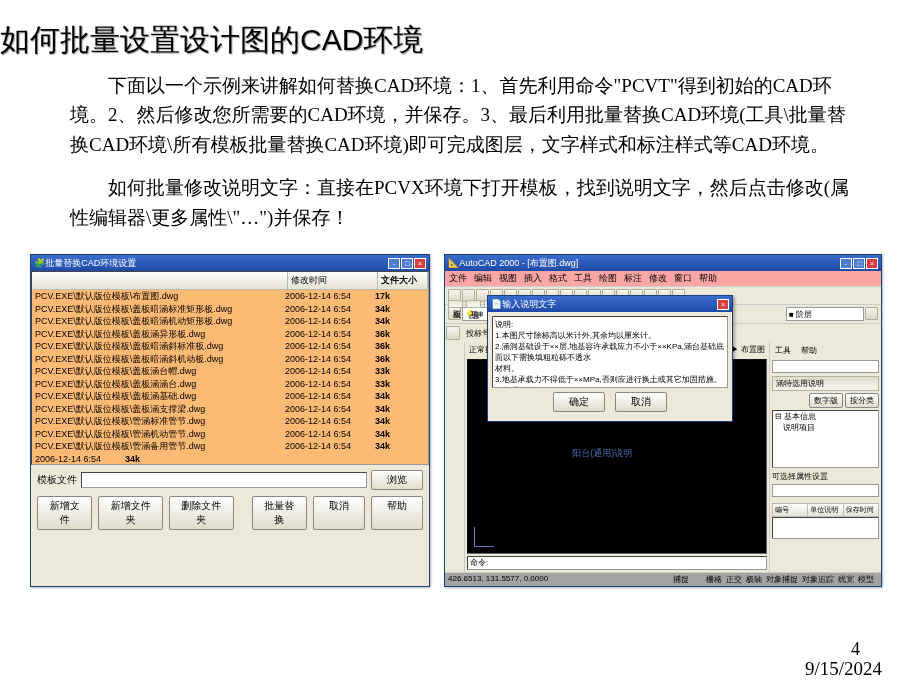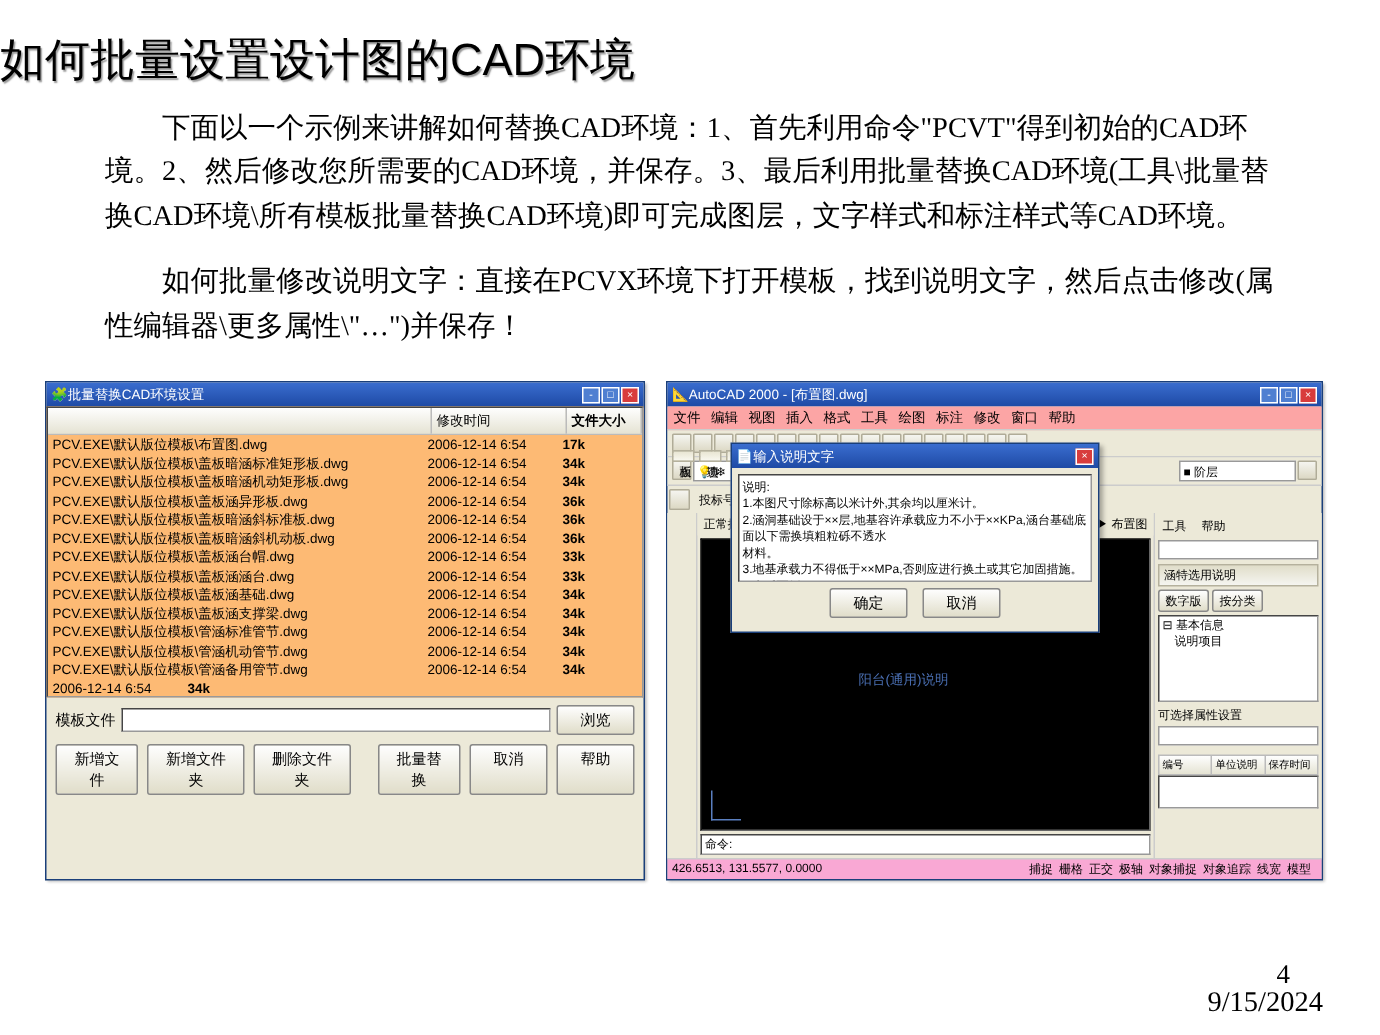--- a/index.html
+++ b/index.html
@@ -98,21 +98,21 @@
     .cad-canvas-txt{color:#4a6fb3; font-size:9px; position:absolute; top:45%; left:35%;}
     .ucs{position:absolute; bottom:6px; left:6px; width:26px; height:26px;}
     .ucs::before{content:""; position:absolute; left:0; bottom:0; width:1px; height:20px; background:#5a7fc0;}
     .ucs::after{content:""; position:absolute; left:0; bottom:0; width:20px; height:1px; background:#5a7fc0;}
     .cmdline{height:14px; background:#fff; border:1px inset #999; margin:0 2px 2px; font-size:8px; padding:0 2px; line-height:12px;}
     .cad-right{width:112px; background:#ece9d8; border-left:1px solid #ccc; padding:2px; font-size:8px;}
     .panel-hdr{background:linear-gradient(#e0ddc9,#f5f5f0); border:1px solid #b5b19d; padding:1px 3px; margin-bottom:2px;}
     .panel-list{background:#fff; border:1px inset #999; height:58px; overflow:hidden; font-size:8px;}
     .panel-list div{padding:0 2px; line-height:11px;}
     .panel-list .sel{background:#d946ef; color:#fff;margin-top:37px;}
-    .statusbar{background:#f9a8d4; border-top:1px solid #ccc; font-size:8px; padding:1px 3px; display:flex; gap:6px;}
+    .statusbar{background:#a3a3a3; border-top:1px solid #ccc; font-size:8px; padding:1px 3px; display:flex; gap:6px;}
     .statusbar .coord{flex:0 0 auto; margin-right:auto;}
     .statusbar span{white-space:nowrap;}
     
     .float-dlg{
       position:absolute; left:42px; top:40px; width:246px;
       border:1px solid #1a3f7a; background:#ece9d8; z-index:5;
       box-shadow:2px 2px 3px rgba(0,0,0,.3);
     }
     .float-dlg .dlg-body{padding:4px; font-size:8px;}
     .float-dlg .txt{background:#fff; border:1px inset #999; padding:2px; height:72px; line-height:11px; overflow:hidden;}
@@ -326,21 +326,21 @@
         </div>
         <div class="cmdline">命令:</div>
       </div>
       <div class="cad-right">
         <div style="display:flex; gap:10px; padding:1px 3px;">
           <span>工具</span>
           <span>帮助</span>
         </div>
         <div class="tb-combo" style="height:13px; margin:3px 0"></div>
         <div class="panel-hdr">涵特选用说明</div>
-        <div style="display:flex; gap:2px; margin:2px 0;">
+        <div style="display:flex; gap:2px; margin:2px 0;justify-content:flex-end;">
           <div class="btn" style="min-width:0;padding:1px 4px;font-size:8px">数字版</div>
           <div class="btn" style="min-width:0;padding:1px 4px;font-size:8px">按分类</div>
         </div>
         <div class="panel-list">
           <div>⊟ <span>基本信息</span></div>
           <div>　<span>说明项目</span></div>
           <div class="sel">　<span>主体结构</span></div>
           <div>⊟ <span>几何图形</span></div>
           <div>　<span>0.4 +1000</span></div>
         </div>
@@ -349,21 +349,21 @@
         <div style="display:flex; font-size:7px; margin-top:6px; background:linear-gradient(#fefefe,#e5e3d3); border:1px solid #bbb;">
           <div style="flex:1; border-right:1px solid #bbb; padding:1px 2px">编号</div>
           <div style="flex:1; border-right:1px solid #bbb; padding:1px 2px">单位说明</div>
           <div style="flex:1; padding:1px 2px">保存时间</div>
         </div>
         <div style="background:#fff; height:22px; border:1px inset #999"></div>
       </div>
     </div>
     <div class="statusbar">
       <span class="coord">426.6513, 131.5577, 0.0000</span>
-      <span id="status-items"><span style="margin-right:4px">捕捉</span><span style="margin-right:4px">栅格</span><span style="margin-right:4px">正交</span><span style="margin-right:4px">极轴</span><span style="margin-right:4px">对象捕捉</span><span style="margin-right:4px">对象追踪</span><span style="margin-right:4px">线宽</span><span style="margin-right:4px">模型</span></span>
+      <span id="status-items"><span style="margin-right:17px">捕捉</span><span style="margin-right:4px">栅格</span><span style="margin-right:4px">正交</span><span style="margin-right:4px">极轴</span><span style="margin-right:4px">对象捕捉</span><span style="margin-right:4px">对象追踪</span><span style="margin-right:4px">线宽</span><span style="margin-right:4px">模型</span></span>
     </div>
 
     <div class="float-dlg">
       <div class="titlebar">
         <span>📄</span>
         <span>输入说明文字</span>
         <span class="spacer"></span>
         <div class="titlebar-btns">
             <div class="titlebar-btn">×</div>
           </div>

